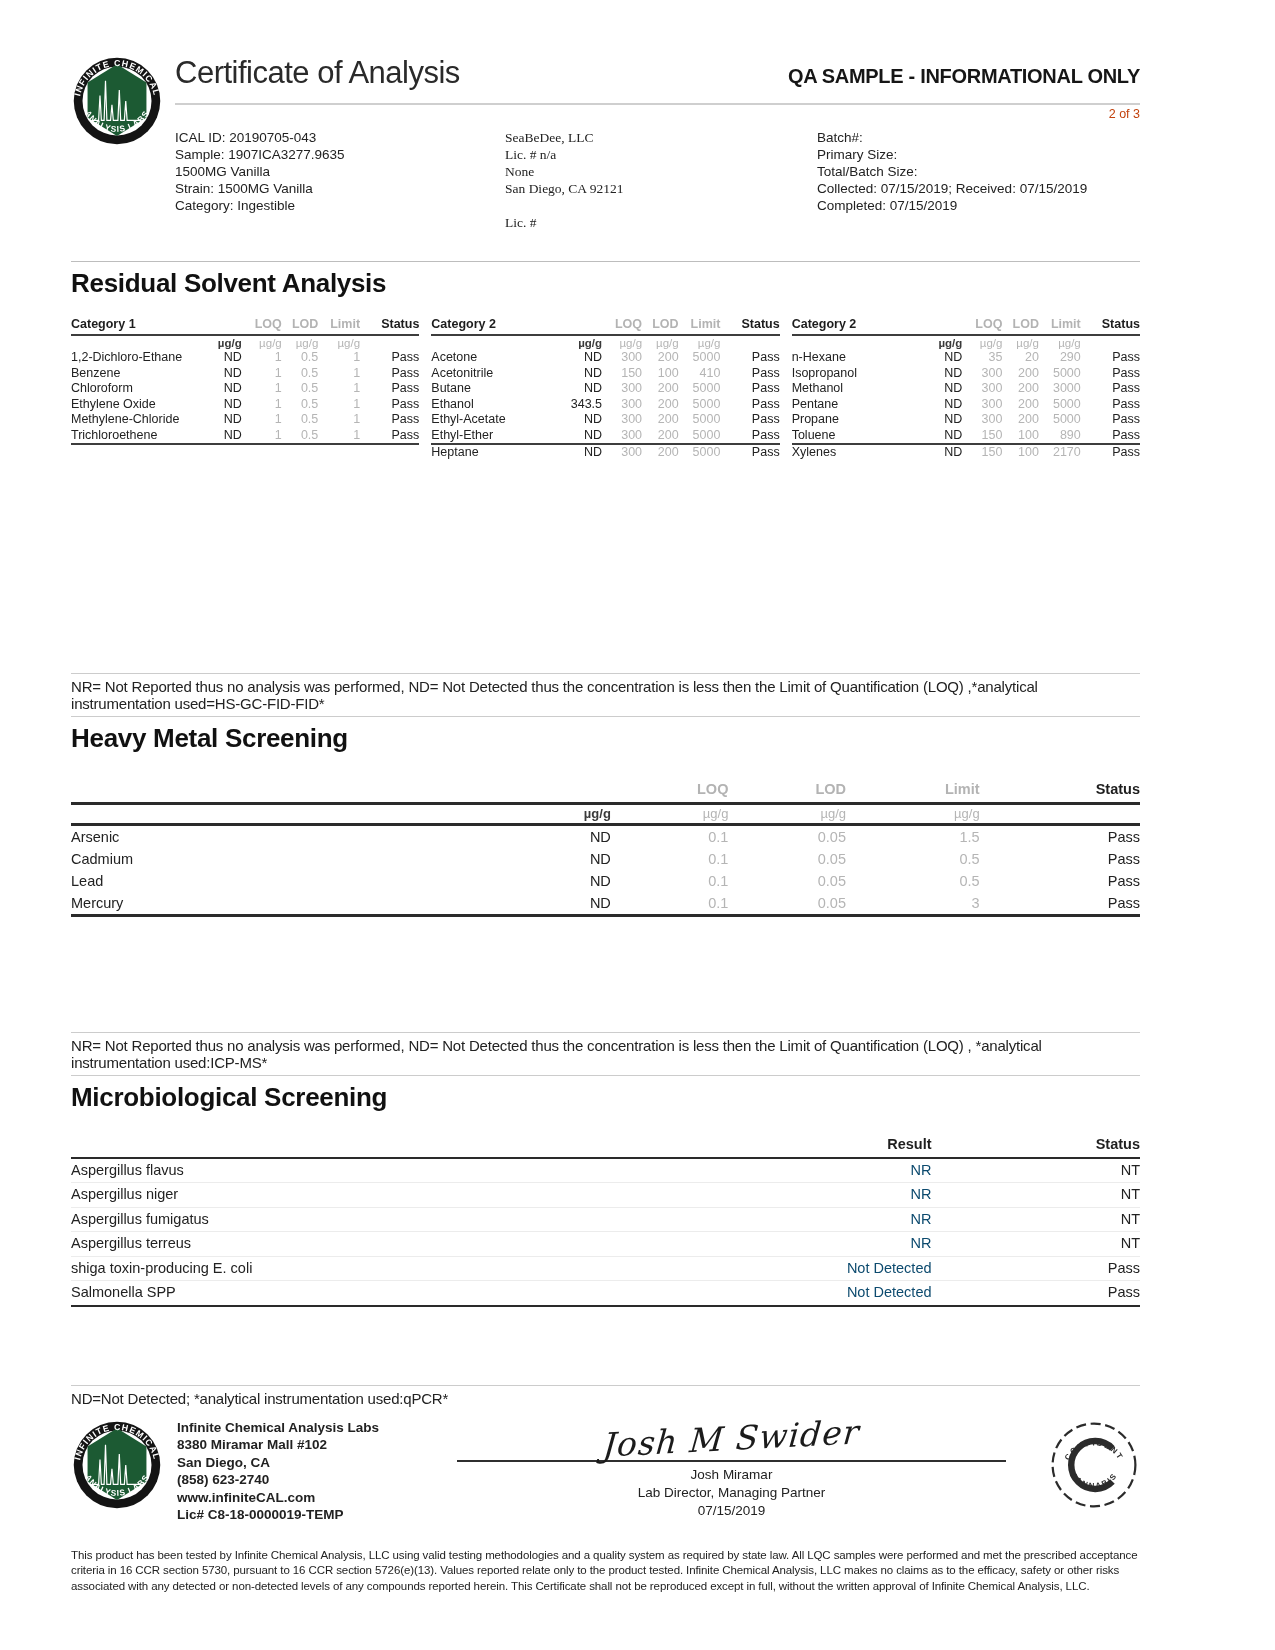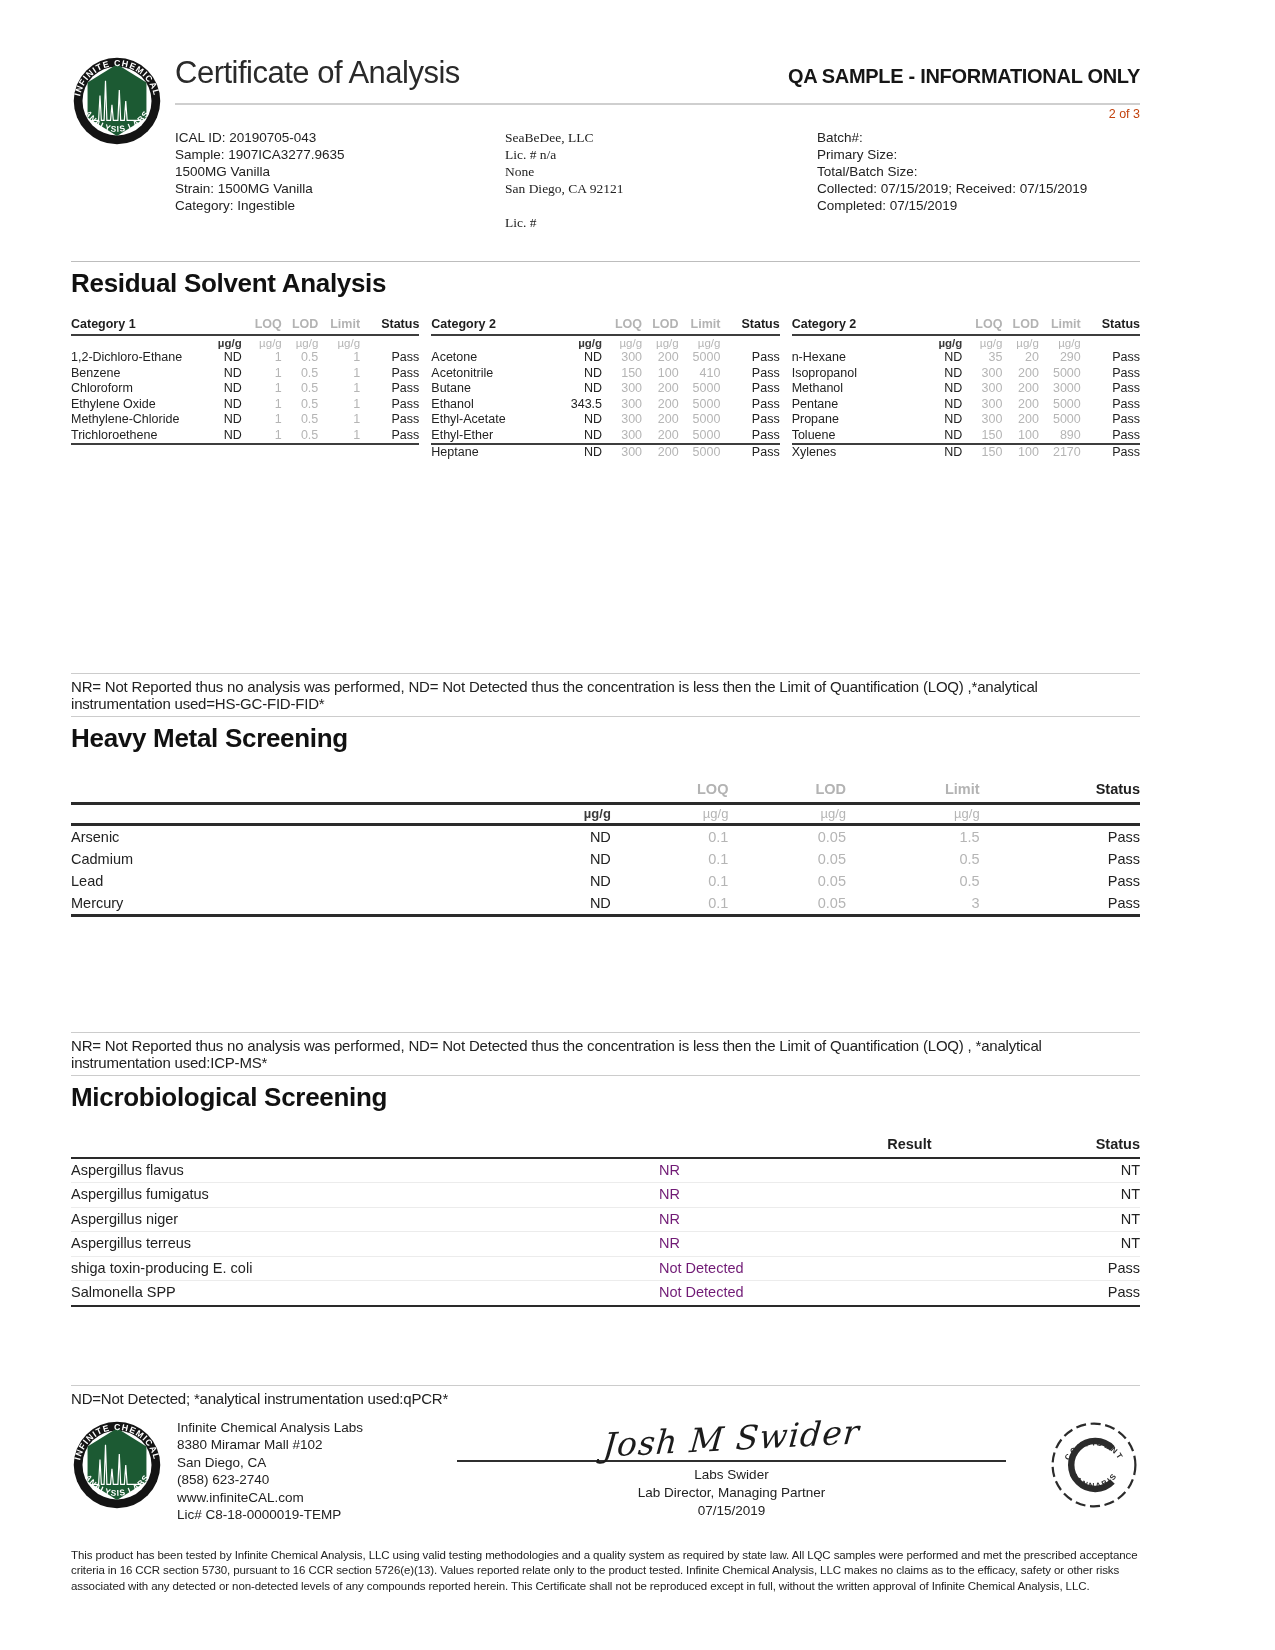--- a/index.html
+++ b/index.html
@@ -67,28 +67,28 @@
   table.hm tr.units td{font-size:13px;color:#b5b5b5;line-height:18px;}
   table.hm tr.units td.result{color:#3a3a3a;font-weight:700;}
   table.hm tr:last-child td{border-bottom:3px solid #2a2a2a;}
 
   
   table.mb{width:100%;border-collapse:collapse;table-layout:fixed;font-size:14.5px;margin-top:22px;}
   table.mb th{padding:0 0 4px 0;border-bottom:2px solid #2a2a2a;font-weight:700;line-height:18px;}
   .mb-name{width:55%;} .mb-res{width:25.5%;} .mb-st{width:19.5%;}
   table.mb td{padding:0;line-height:23.5px;border-bottom:1px solid #ececec;}
   table.mb td.name{text-align:left;color:#222;}
-  table.mb td.result{color:#701a75;}
+  table.mb td.result{text-align:right;color:#0c4a6e;}
   table.mb td.status{text-align:right;color:#222;}
   table.mb tr:last-child td{border-bottom:2px solid #2a2a2a;}
 
   
   .footer{display:flex;align-items:flex-start;margin-top:8px;}
   .ft-logo{flex:0 0 92px;}
-  .lab-block{flex:0 0 250px;margin-left:14px;font-size:13.5px;line-height:17.5px;color:#222;}
+  .lab-block{flex:0 0 250px;margin-left:14px;font-size:13.5px;line-height:17.5px;color:#222;font-weight:bold;}
   .sig-block{flex:1;text-align:center;padding:0 10px;}
   .sig-script{display:inline-block;font-family:"DejaVu Serif",serif;font-style:italic;
               font-size:33px;color:#1b1b1b;transform:rotate(-3deg) skewX(-8deg);letter-spacing:1px;}
   .sig-line{border-top:2px solid #2f2f2f;margin:2px 20px 4px 20px;}
   .sig-meta{font-size:13.5px;line-height:18px;color:#222;}
   .cc-block{flex:0 0 268px;text-align:right;font-size:13.5px;line-height:19px;color:#222;}
   .cc-logo{flex:0 0 92px;margin-left:12px;}
 
   .disclaimer{margin-top:24px;font-size:11.5px;line-height:15.5px;color:#222;letter-spacing:-0.1px;}
 </style>
@@ -505,26 +505,26 @@
         <th style="text-align:right;">Status</th>
       </tr>
     </thead>
     <tbody>
         <tr>
           <td class="name">Aspergillus flavus</td>
           <td class="result">NR</td>
           <td class="status">NT</td>
         </tr>
         <tr>
-          <td class="name">Aspergillus fumigatus</td>
+          <td class="name">Aspergillus niger</td>
           <td class="result">NR</td>
           <td class="status">NT</td>
         </tr>
         <tr>
-          <td class="name">Aspergillus niger</td>
+          <td class="name">Aspergillus fumigatus</td>
           <td class="result">NR</td>
           <td class="status">NT</td>
         </tr>
         <tr>
           <td class="name">Aspergillus terreus</td>
           <td class="result">NR</td>
           <td class="status">NT</td>
         </tr>
         <tr>
           <td class="name">shiga toxin-producing E. coli</td>
@@ -566,21 +566,21 @@
         <div>8380 Miramar Mall #102</div>
         <div>San Diego, CA</div>
         <div>(858) 623-2740</div>
         <div>www.infiniteCAL.com</div>
         <div>Lic# C8-18-0000019-TEMP</div>
       </div>
 
     <div class="sig-block">
       <span class="sig-script">Josh M Swider</span>
       <div class="sig-line"></div>
-      <div class="sig-meta">Labs Swider</div>
+      <div class="sig-meta">Josh Miramar</div>
       <div class="sig-meta">Lab Director, Managing Partner</div>
       <div class="sig-meta">07/15/2019</div>
     </div>
 
 
     <div class="cc-logo">
       <svg width="92" height="92" viewBox="0 0 100 100">
         <circle cx="50" cy="50" r="45" fill="none" stroke="#2b2b2b" stroke-width="2.4" stroke-dasharray="11 5"></circle>
         <path d="M 70,32 A 26,26 0 1 0 70,68" fill="none" stroke="#2b2b2b" stroke-width="7"></path>
         <defs>

